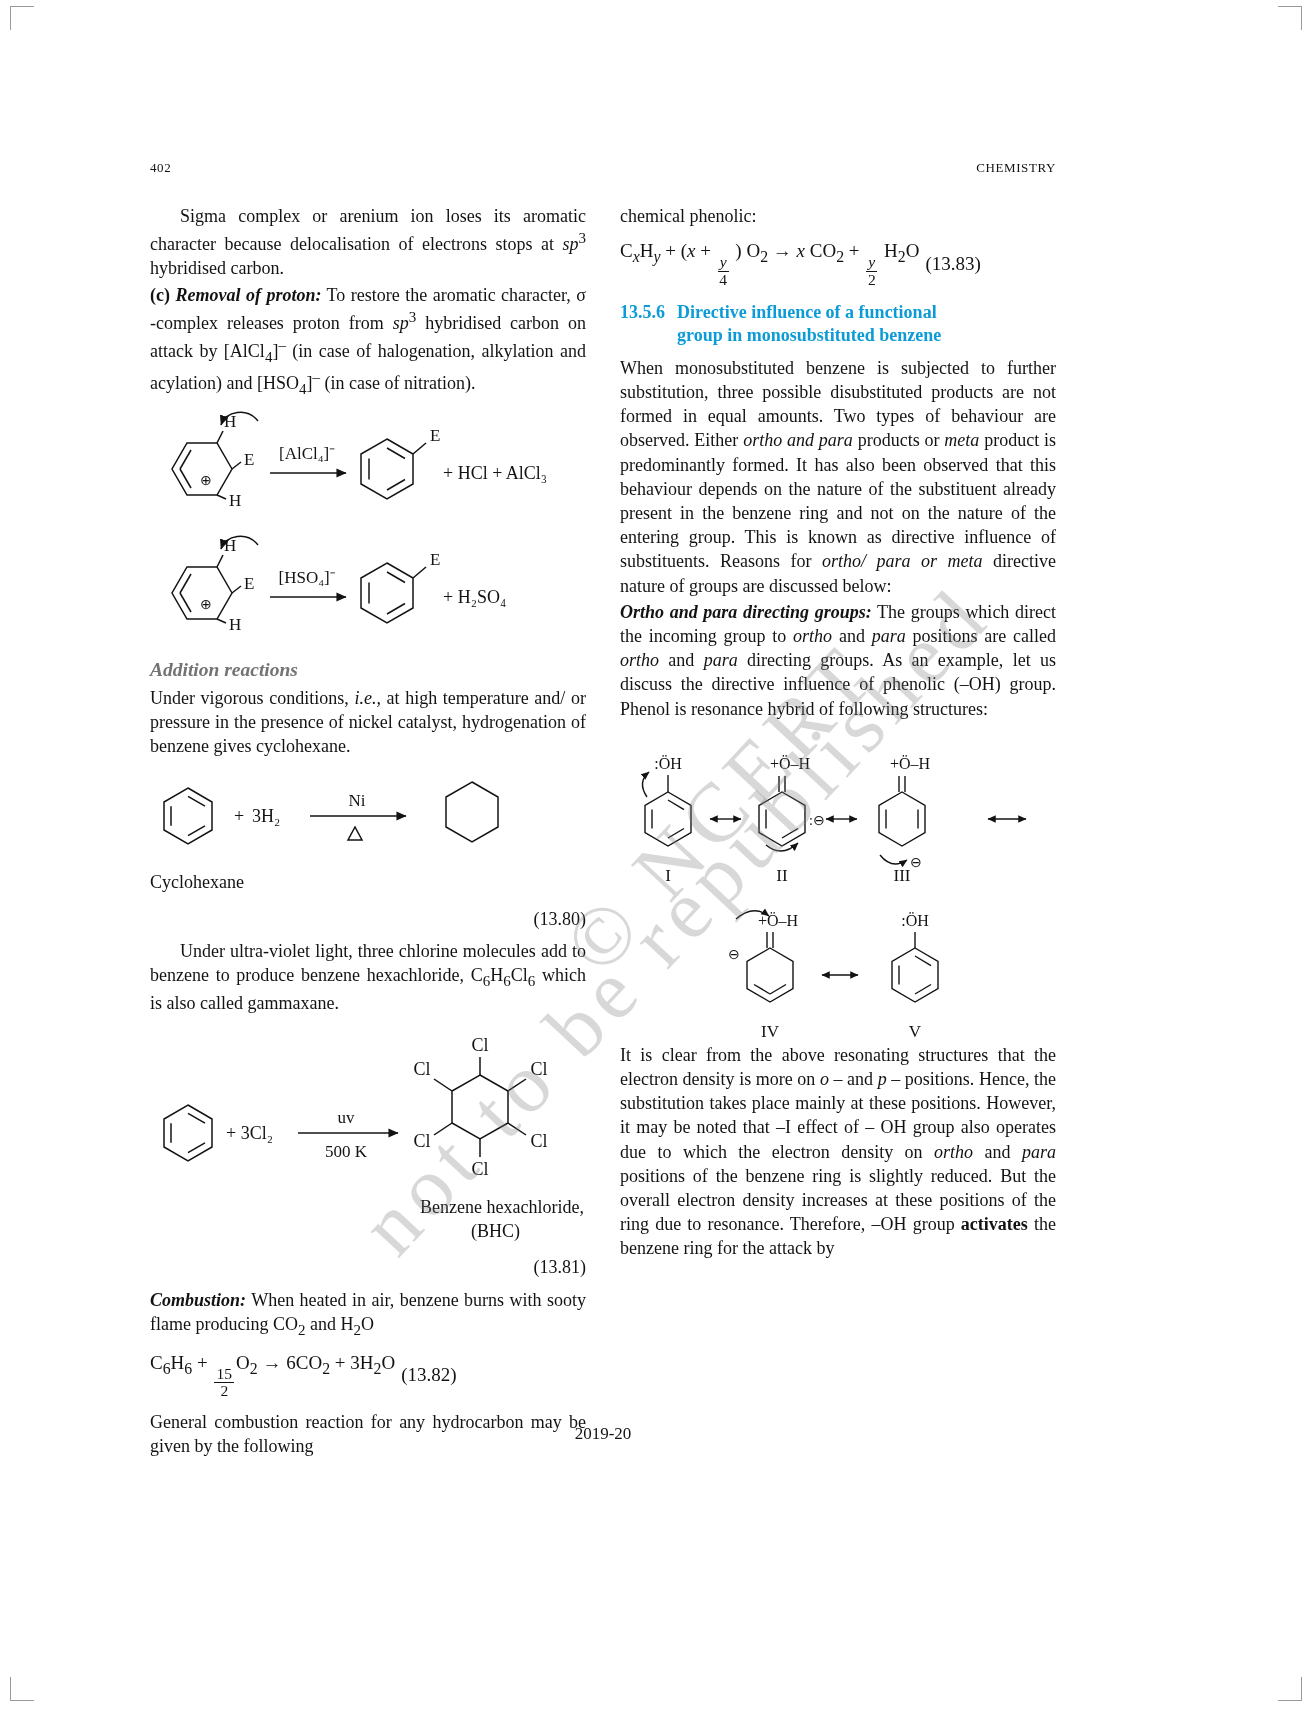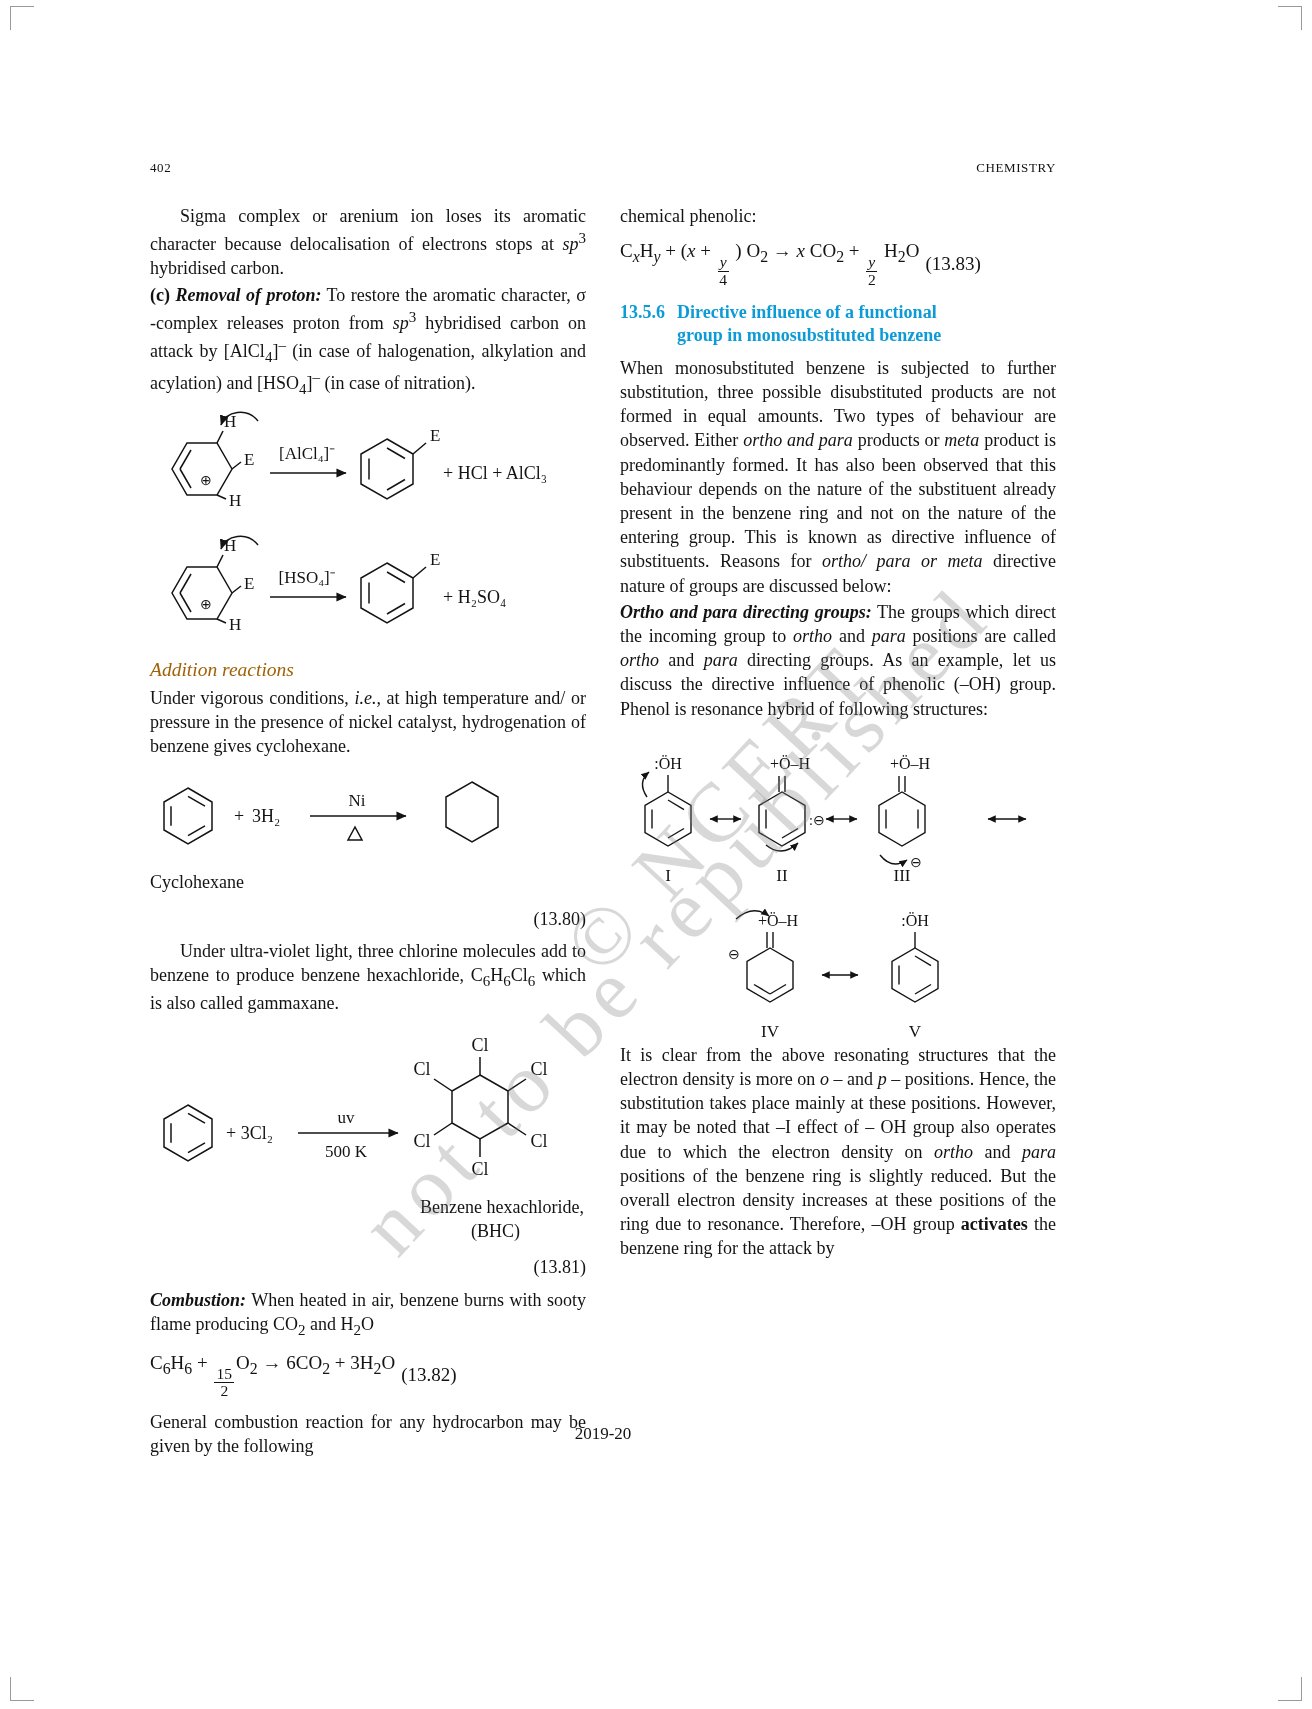--- a/index.html
+++ b/index.html
@@ -13,21 +13,21 @@
   .crop.bl { left:10px; bottom:8px;  border-left-width:1px; border-bottom-width:1px; }
   .crop.br { right:10px; bottom:8px; border-right-width:1px; border-bottom-width:1px; }
 
   .page-header { position:absolute; top:160px; left:150px; width:906px;
                  display:flex; justify-content:space-between; font-size:13px; letter-spacing:0.6px; }
 
   .columns { position:absolute; top:204px; left:150px; width:906px; display:flex; gap:34px; }
   .col { width:436px; font-size:18px; line-height:1.345; text-align:justify; }
   .col p { margin:0 0 2px 0; }
   p.indent { text-indent:30px; }
-  h3.addition { color:#a16207; font-style:italic; font-weight:normal; font-size:19.5px; margin:10px 0 3px; text-align:left; }
+  h3.addition { color:#737373; font-style:italic; font-weight:bold; font-size:19.5px; margin:10px 0 3px; text-align:left; }
   .section-head { color:#0c9bd7; font-weight:bold; font-size:18px; margin:12px 0 8px;
                   display:flex; gap:12px; line-height:1.3; text-align:left; }
   .section-head .sec-title { display:block; }
 
   .eq-row { display:flex; justify-content:flex-start; align-items:center; margin:10px 0 10px; font-size:19px; }
   .eq-row .eq-no { padding-left:6px; }
 
   .frac { display:inline-flex; flex-direction:column; text-align:center; vertical-align:-0.65em;
           line-height:1.08; font-size:0.82em; margin:0 2px; }
   .frac > span:first-child { border-bottom:1.2px solid #131313; padding:0 2px; }

